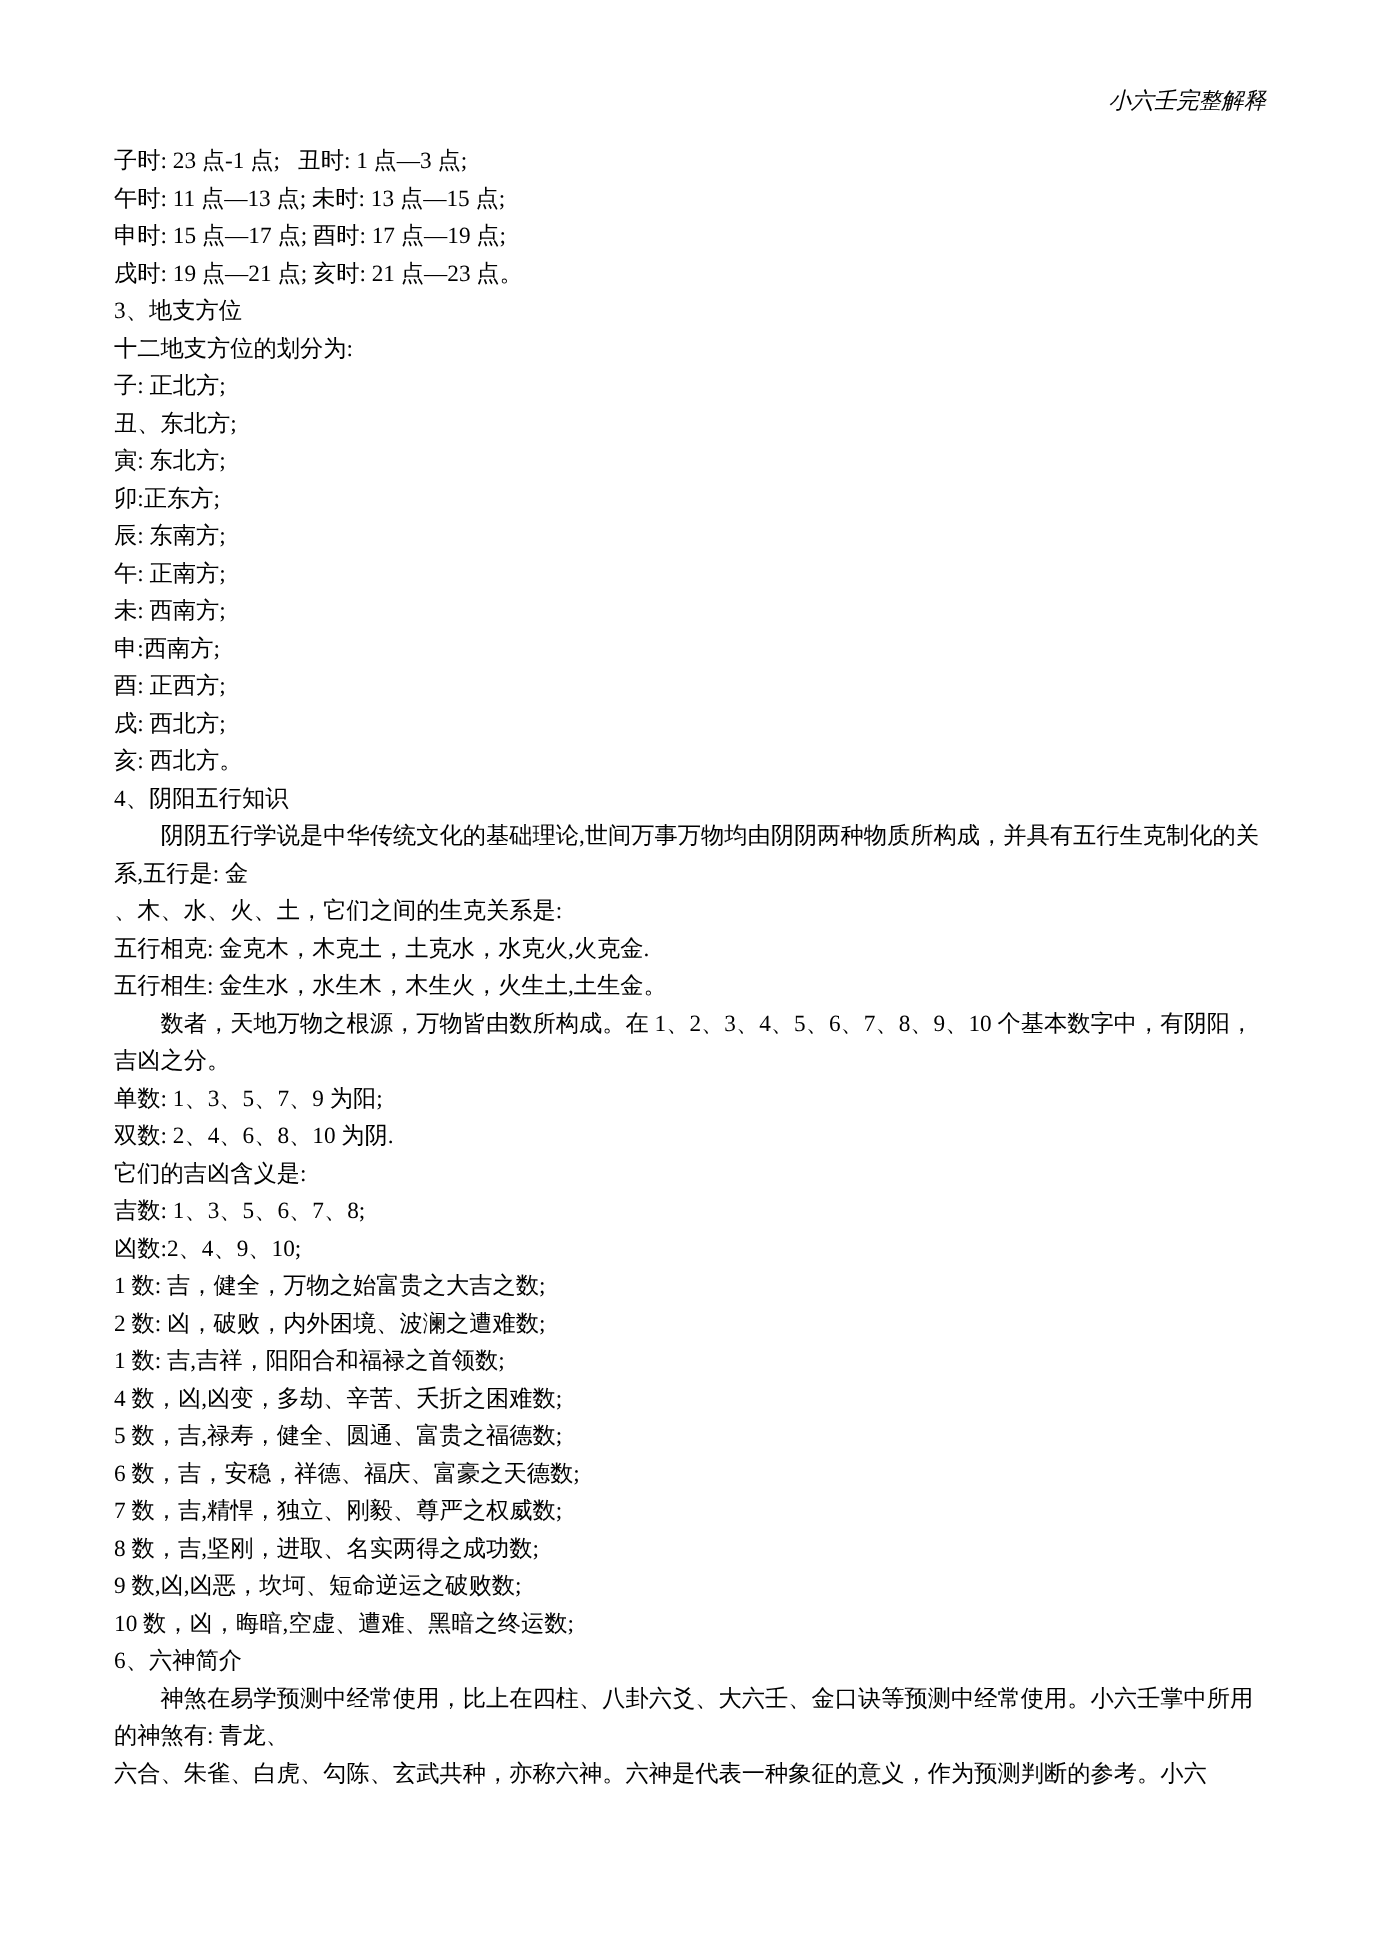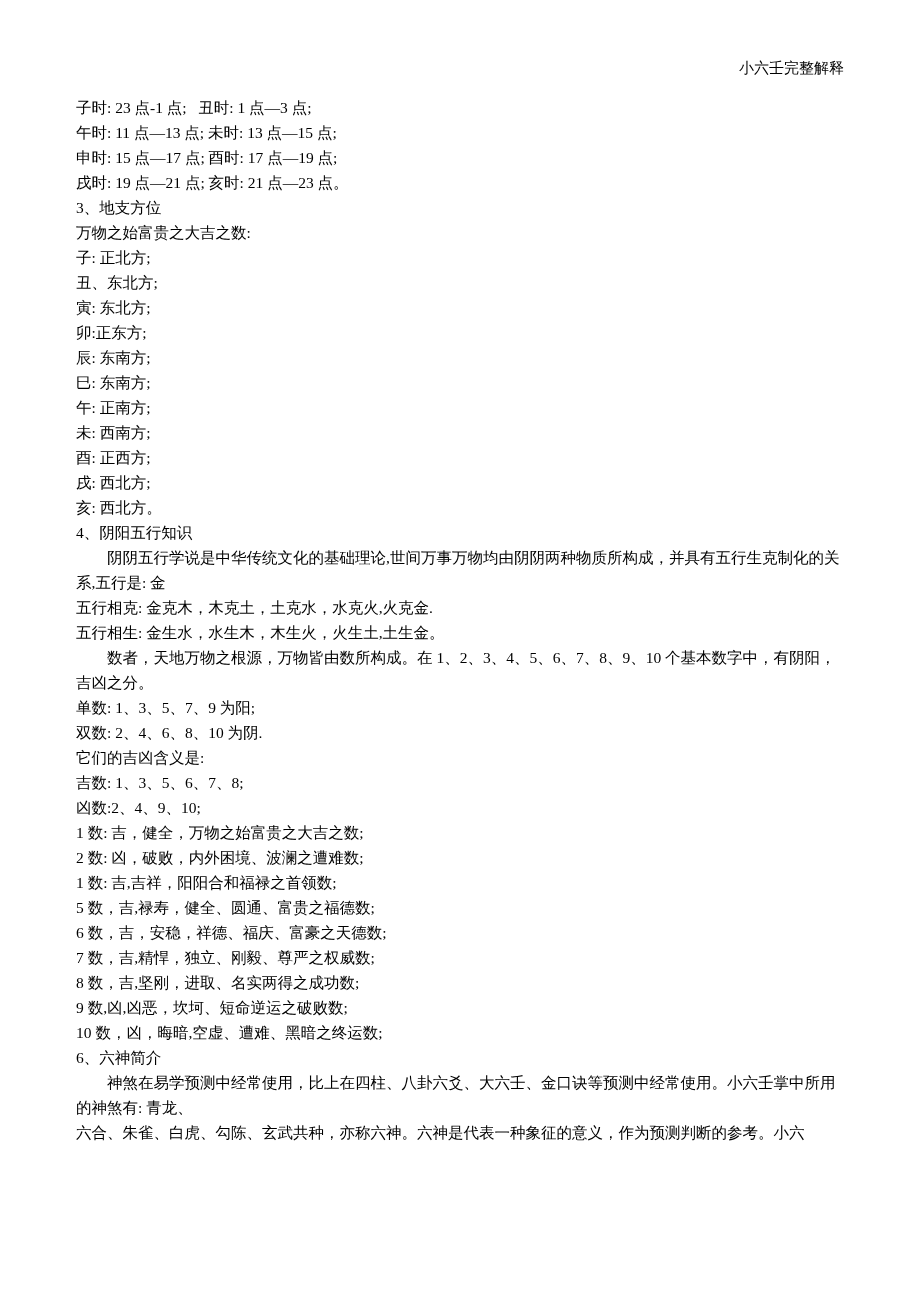--- a/index.html
+++ b/index.html
@@ -7,67 +7,70 @@
       width: 920px;
       background: #ffffff;
       padding: 56px 76px 40px 76px;
       font-family: "SimSun", "宋体", serif;
       font-size: 15.5px;
       line-height: 25px;
       color: #000;
     }
     .header {
       text-align: right;
+      font-style: italic;
       font-family: "KaiTi", "楷体", serif;
       margin-bottom: 14px;
       font-size: 15px;
     }
     .line { white-space: pre-wrap; }
     .indent { text-indent: 2em; }
   </style>
 </head>
 <body>
 
 <div class="header">小六壬完整解释</div>
 
 <div id="block1">
     <div class="line">子时: 23 点-1 点;   丑时: 1 点—3 点;</div>
     <div class="line">午时: 11 点—13 点; 未时: 13 点—15 点;</div>
     <div class="line">申时: 15 点—17 点; 酉时: 17 点—19 点;</div>
     <div class="line">戌时: 19 点—21 点; 亥时: 21 点—23 点。</div>
     <div class="line">3、地支方位</div>
-    <div class="line">万物之始富贵之大吉之数:</div>
+    <div class="line">十二地支方位的划分为:</div>
     <div class="line">子: 正北方;</div>
     <div class="line">丑、东北方;</div>
     <div class="line">寅: 东北方;</div>
     <div class="line">卯:正东方;</div>
     <div class="line">辰: 东南方;</div>
-    <div class="line">巳: 东南方;</div>
     <div class="line">午: 正南方;</div>
     <div class="line">未: 西南方;</div>
+    <div class="line">申:西南方;</div>
     <div class="line">酉: 正西方;</div>
     <div class="line">戌: 西北方;</div>
     <div class="line">亥: 西北方。</div>
     <div class="line">4、阴阳五行知识</div>
   </div>
 <div class="line indent">阴阴五行学说是中华传统文化的基础理论,世间万事万物均由阴阴两种物质所构成，并具有五行生克制化的关系,五行是: 金</div>
 <div id="block2">
+    <div class="line">、木、水、火、土，它们之间的生克关系是:</div>
     <div class="line">五行相克: 金克木，木克土，土克水，水克火,火克金.</div>
     <div class="line">五行相生: 金生水，水生木，木生火，火生土,土生金。</div>
   </div>
 <div class="line indent">数者，天地万物之根源，万物皆由数所构成。在 1、2、3、4、5、6、7、8、9、10 个基本数字中，有阴阳，吉凶之分。</div>
 <div id="block3">
     <div class="line">单数: 1、3、5、7、9 为阳;</div>
     <div class="line">双数: 2、4、6、8、10 为阴.</div>
     <div class="line">它们的吉凶含义是:</div>
     <div class="line">吉数: 1、3、5、6、7、8;</div>
     <div class="line">凶数:2、4、9、10;</div>
     <div class="line">1 数: 吉，健全，万物之始富贵之大吉之数;</div>
     <div class="line">2 数: 凶，破败，内外困境、波澜之遭难数;</div>
     <div class="line">1 数: 吉,吉祥，阳阳合和福禄之首领数;</div>
+    <div class="line">4 数，凶,凶变，多劫、辛苦、夭折之困难数;</div>
     <div class="line">5 数，吉,禄寿，健全、圆通、富贵之福德数;</div>
     <div class="line">6 数，吉，安稳，祥德、福庆、富豪之天德数;</div>
     <div class="line">7 数，吉,精悍，独立、刚毅、尊严之权威数;</div>
     <div class="line">8 数，吉,坚刚，进取、名实两得之成功数;</div>
     <div class="line">9 数,凶,凶恶，坎坷、短命逆运之破败数;</div>
     <div class="line">10 数，凶，晦暗,空虚、遭难、黑暗之终运数;</div>
     <div class="line">6、六神简介</div>
   </div>
 <div class="line indent">神煞在易学预测中经常使用，比上在四柱、八卦六爻、大六壬、金口诀等预测中经常使用。小六壬掌中所用的神煞有: 青龙、</div>
 <div id="block4">

